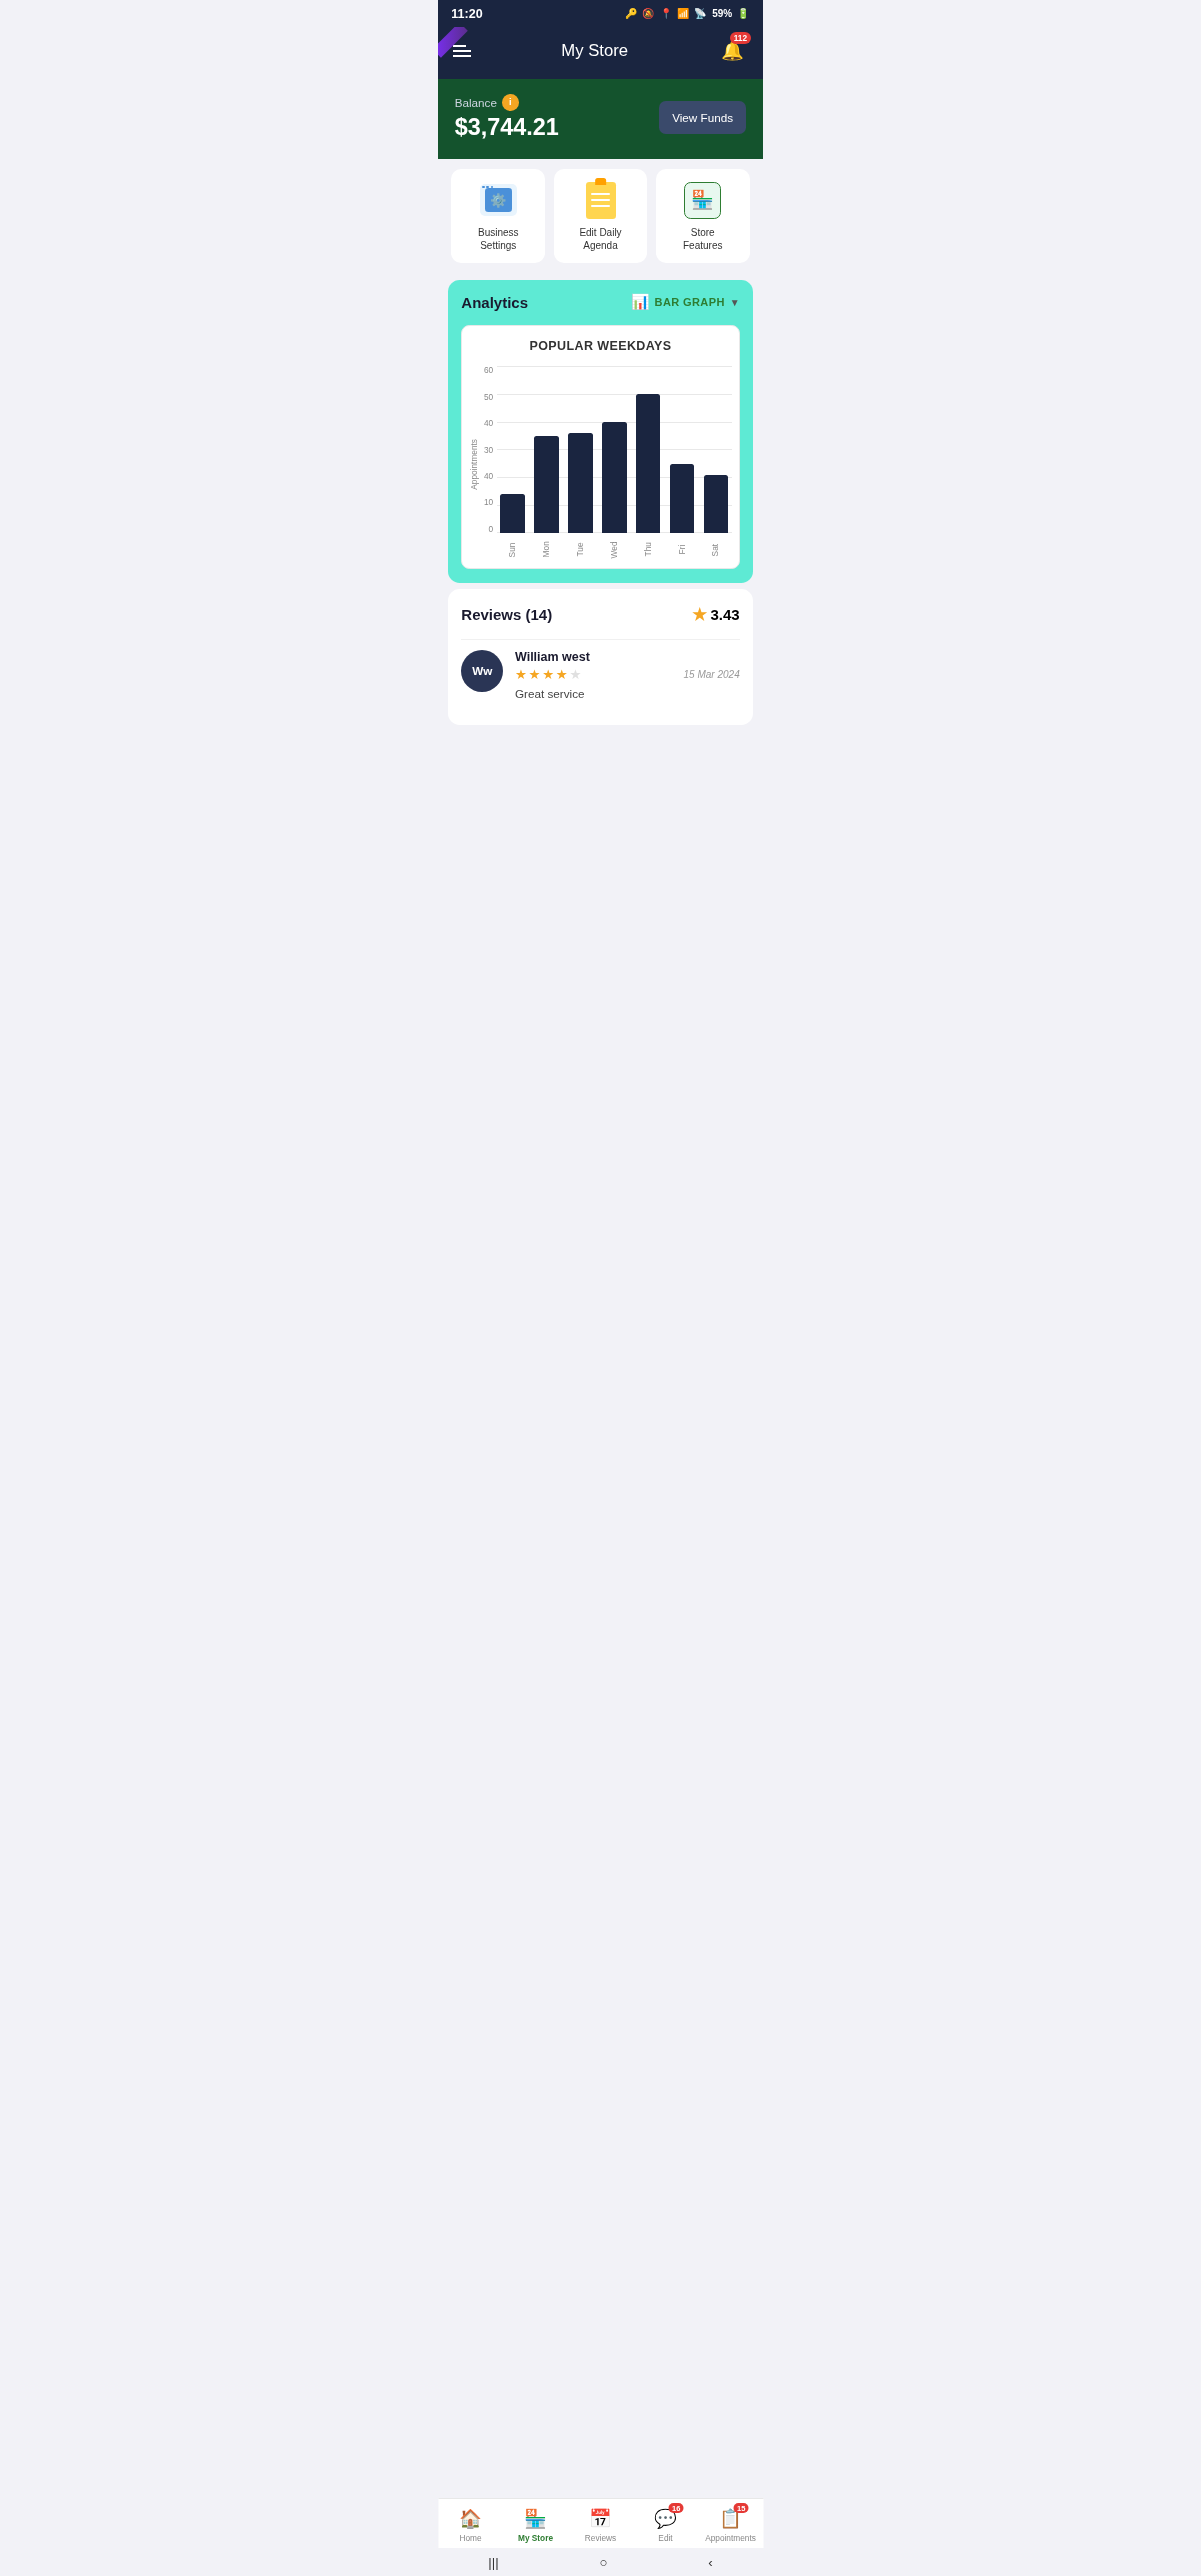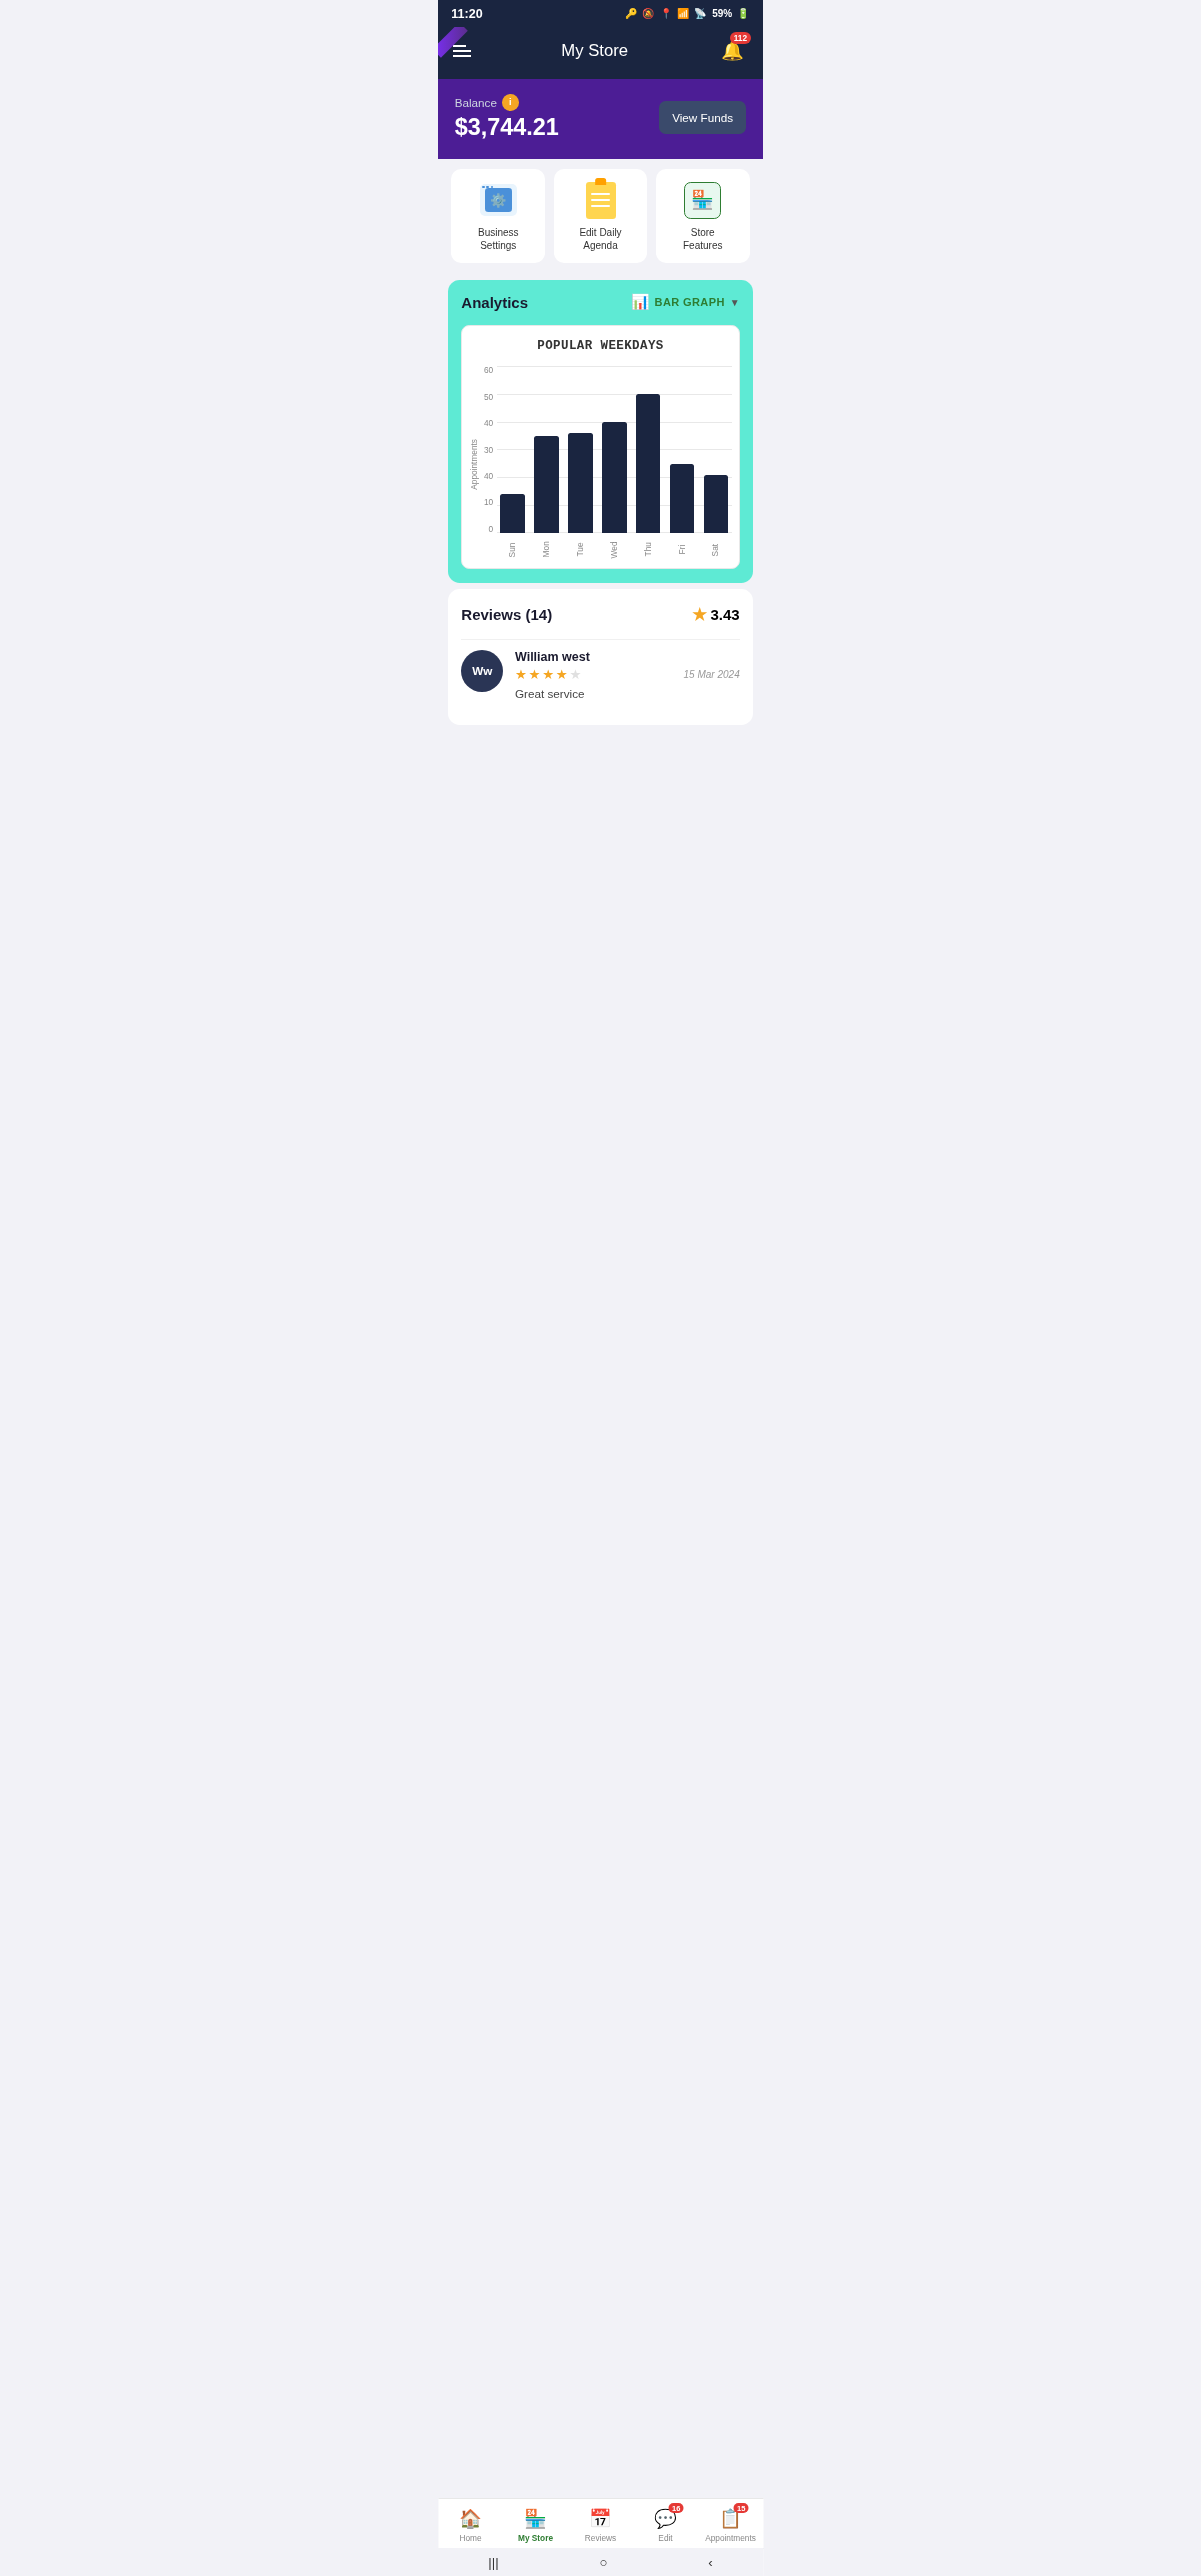--- a/index.html
+++ b/index.html
@@ -77,21 +77,21 @@
       top: 6.7px;
       left: -6.7px;
       width: 38px;
       height: 11.7px;
       background: linear-gradient(135deg, #7b2ff7, #5b2d8e);
       transform: rotate(-45deg);
     }
 
     
     .balance-card {
-      background: #4c1d95;
+      background: #14532d;
       margin: 0;
       padding: 15px 16.7px 18.4px;
       display: flex;
       justify-content: space-between;
       align-items: center;
     }
     .balance-left {}
     .balance-label {
       color: #cdd5e0;
       font-size: 11.7px;
@@ -264,21 +264,20 @@
       padding: 13.3px 6.7px 6.7px;
       background: white;
     }
     .chart-title {
       text-align: center;
       font-size: 12.5px;
       font-weight: 600;
       color: #333;
       margin-bottom: 13.3px;
       letter-spacing: 0.4px;
-      font-family: Liberation Mono, monospace;
     }
     .y-label {
       font-size: 8.3px;
       color: #888;
       text-align: right;
       line-height: 1;
     }
     .grid-lines {
       position: absolute;
       top: 0;

